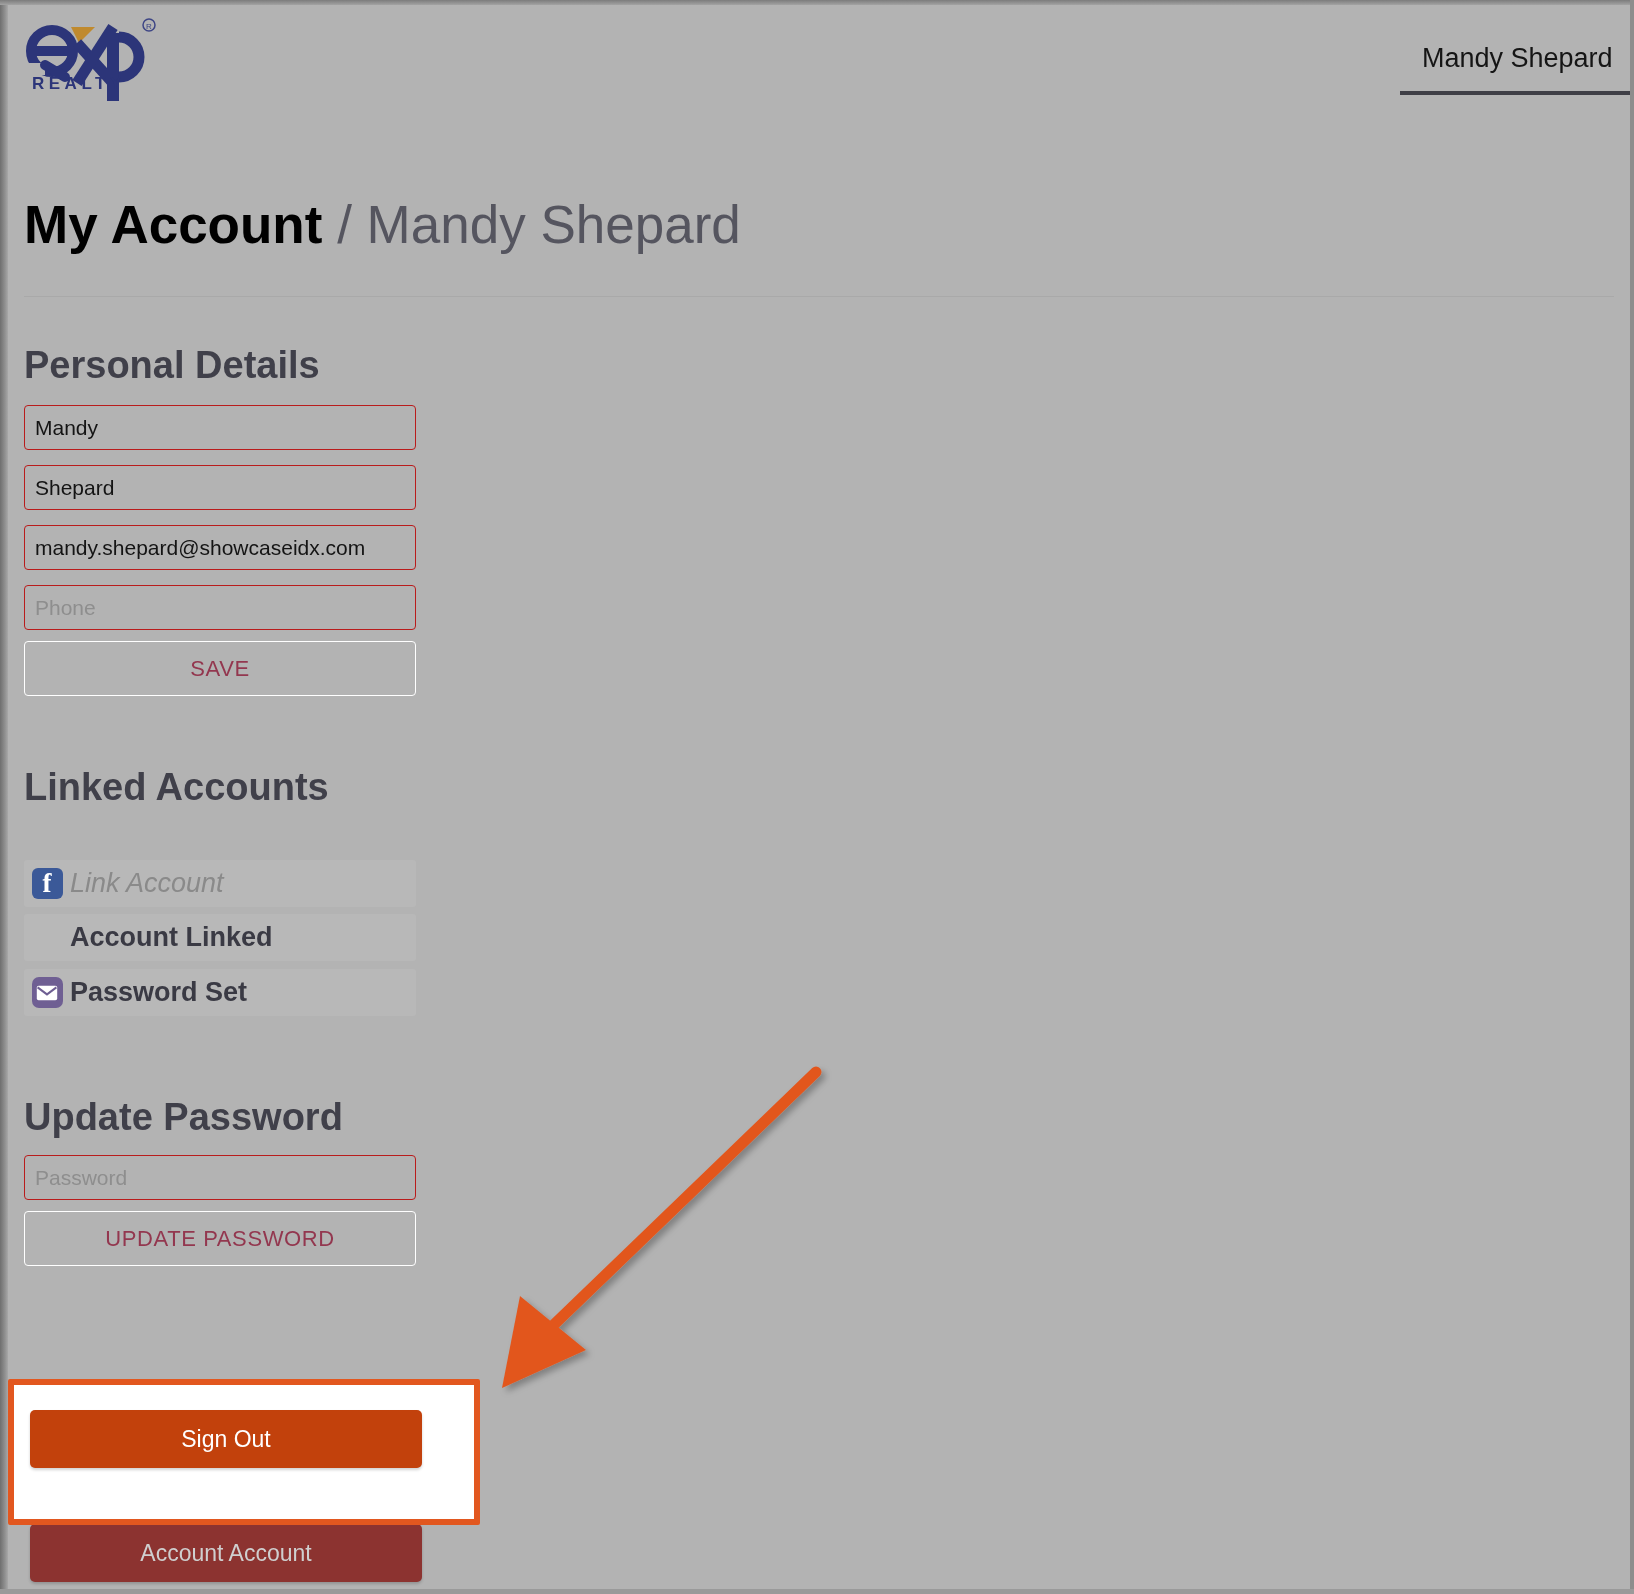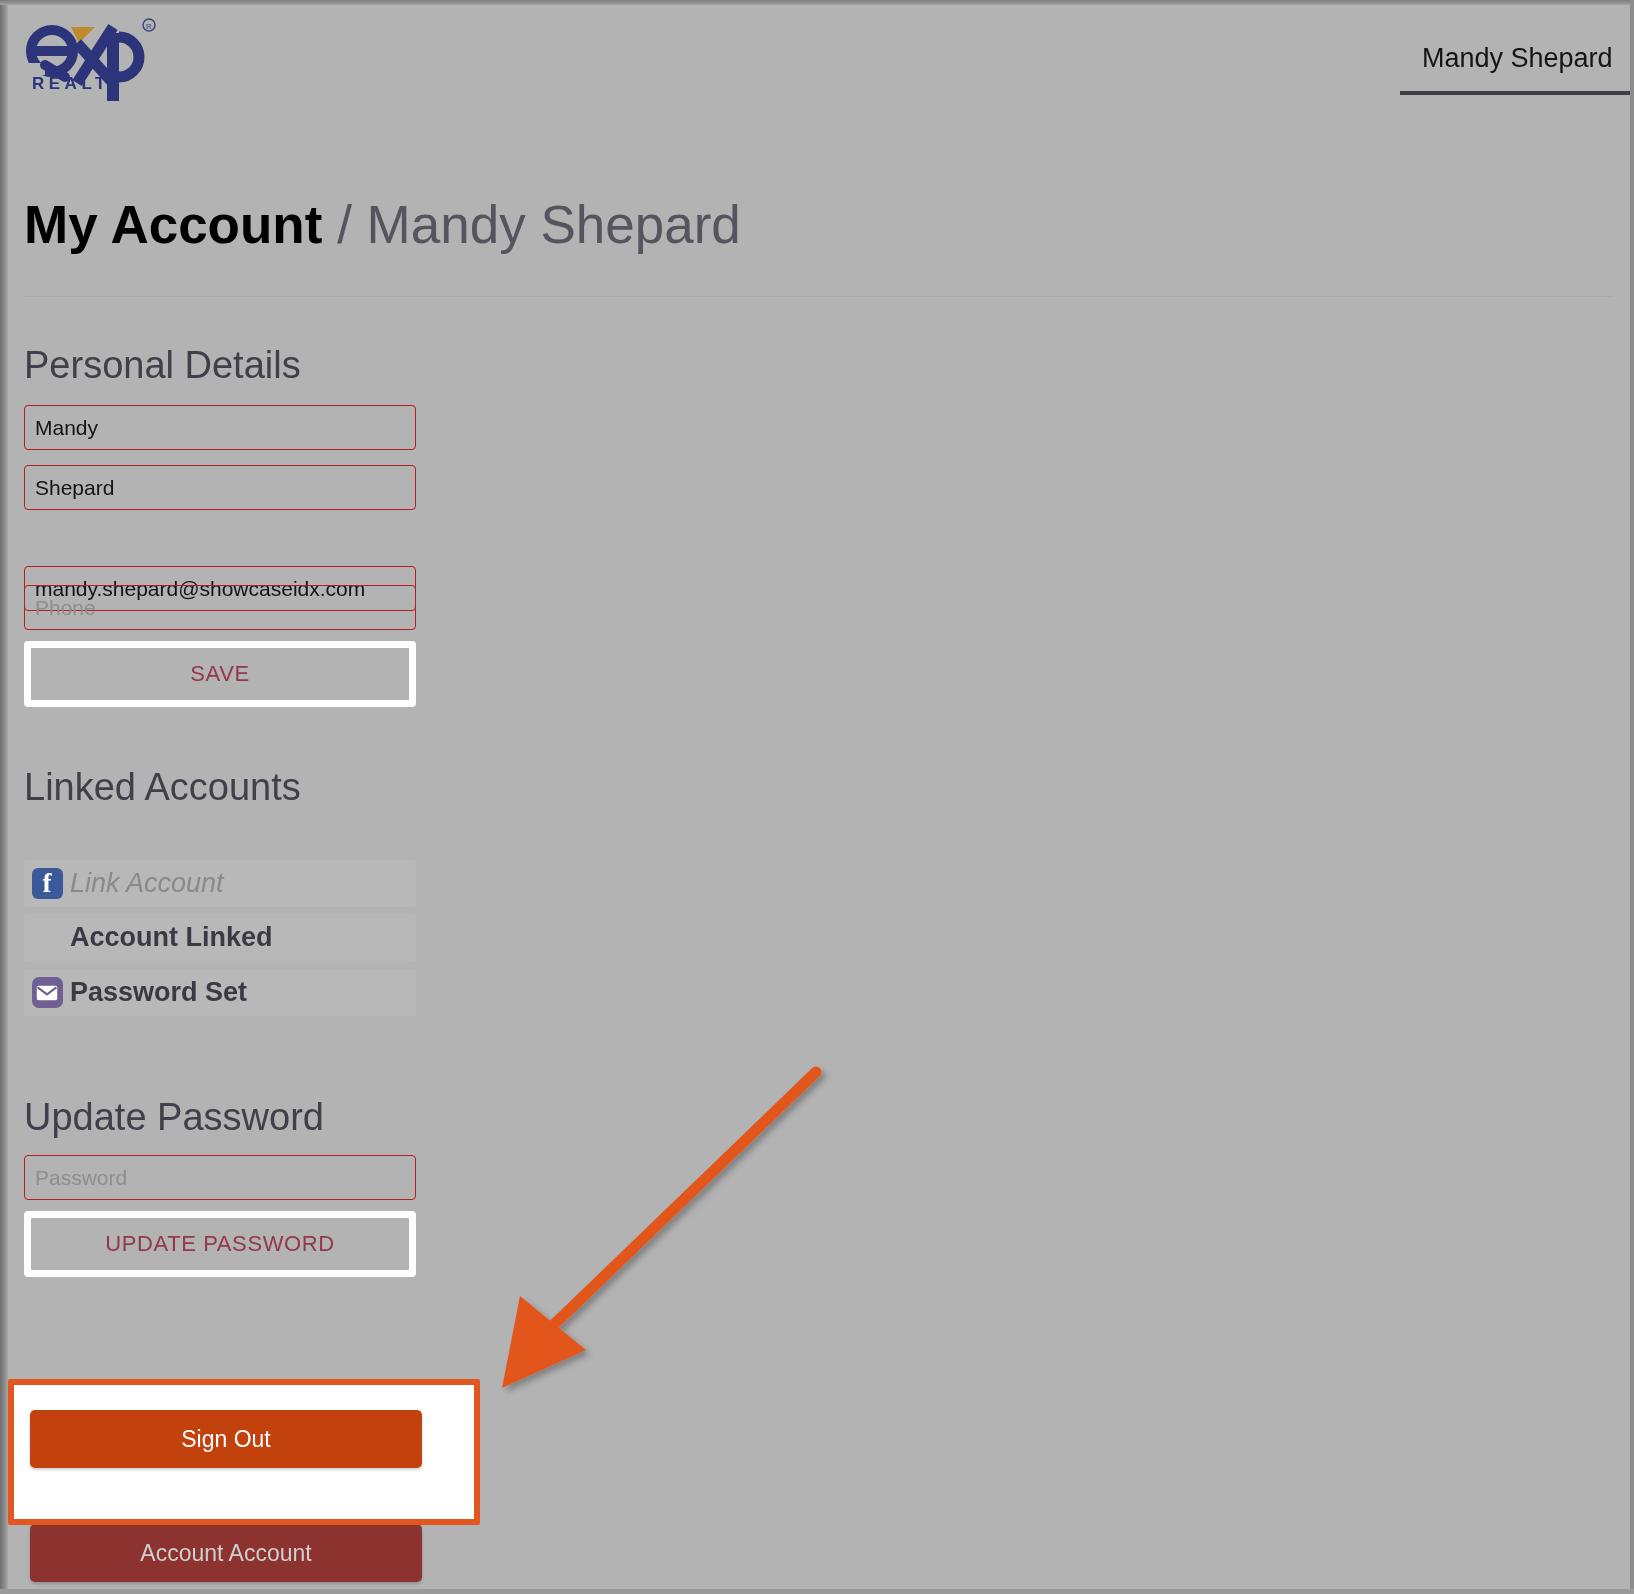--- a/index.html
+++ b/index.html
@@ -129,21 +129,21 @@
     position: absolute;
     left: 16px; top: 186px;
     width: 1590px; height: 1px;
     background: #a9a9a9;
   }
 
   .section-head {
     position: absolute;
     left: 16px;
     font-size: 38px;
-    font-weight: 400;
+    font-weight: 700;
     color: #40404a;
     line-height: 44px;
     white-space: nowrap;
   }
 
   .field {
     position: absolute;
     left: 16px;
     width: 392px;
     height: 45px;
@@ -156,23 +156,23 @@
     font-family: "Liberation Sans", sans-serif;
     padding: 0 10px;
     outline: none;
   }
   .field::placeholder { color: #8e8e8e; }
 
   .outline-btn {
     position: absolute;
     left: 16px;
     width: 392px;
-    height: 66px;
-    box-sizing: border-box;
-    border: 7px solid #ffffff;
+    height: 55px;
+    box-sizing: border-box;
+    border: 1px solid #ffffff;
     border-radius: 4px;
     background: transparent;
     color: #93374f;
     font-size: 22px;
     letter-spacing: 0.6px;
     font-family: "Liberation Sans", sans-serif;
     cursor: pointer;
   }
 
   
@@ -325,21 +325,21 @@
 
       <div id="page-title">
         <b>My Account</b><span class="sep">&nbsp;</span><span class="sep">/</span><span class="sep">&nbsp;</span><span class="sub">Mandy Shepard</span>
       </div>
       <div id="title-rule"></div>
 
       <div class="section-head" style="top:233px;">Personal Details</div>
 
       <input class="field" style="top: 295px;" type="text" value="Mandy">
       <input class="field" style="top: 355px;" type="text" value="Shepard">
-      <input class="field" style="top: 415px; margin-top: 41px;" type="text" value="mandy.shepard@showcaseidx.com">
+      <input class="field" style="top: 415px;" type="text" value="mandy.shepard@showcaseidx.com">
       <input class="field" style="top: 475px;" type="text" placeholder="Phone">
 
       <button class="outline-btn" style="top:531px;">SAVE</button>
 
       <div class="section-head" style="top:655px;">Linked Accounts</div>
 
       <div class="linked-row" style="top:750px;">
         <span class="slot">
           <span class="fb-icon"></span>
         </span>

